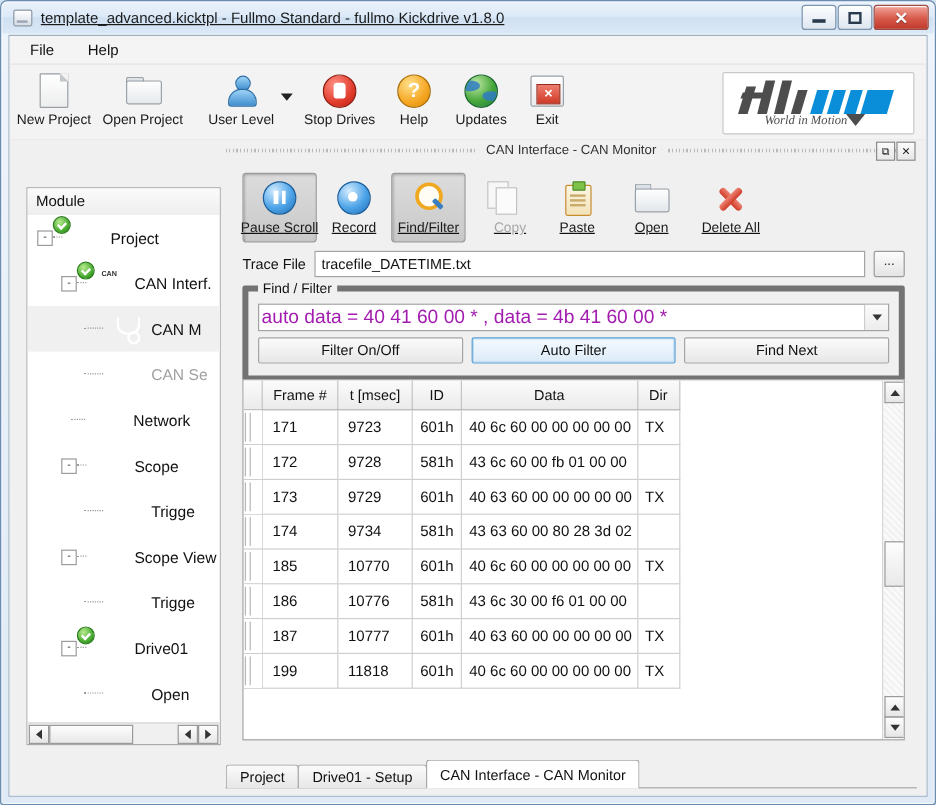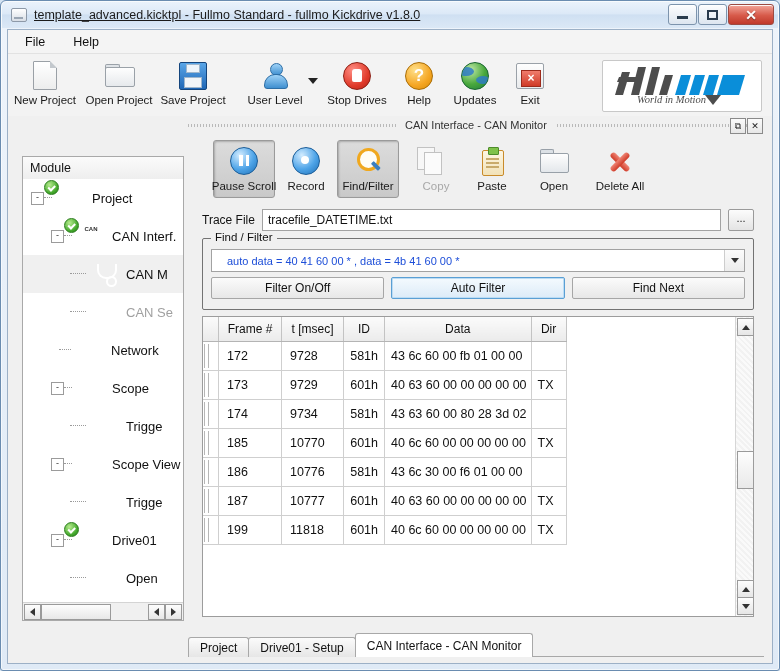--- a/index.html
+++ b/index.html
@@ -148,21 +148,21 @@
   #mdi-caption{height:18px;position:relative;display:flex;align-items:center;justify-content:center;}
   .cap-dots{position:absolute;top:8px;height:3px;background-image:repeating-linear-gradient(90deg,#b9b9b9 0 1px,transparent 1px 3px);}
   #mdi-title{background:#f0f0f0;padding:0 8px;font-size:11px;color:#333;z-index:2;}
   .cap-btn{
     position:absolute;top:2px;width:14px;height:14px;border:1px solid #8a8a8a;
     background:linear-gradient(#fbfbfb,#e7e7e7);z-index:3;
     display:flex;align-items:center;justify-content:center;font-size:9px;color:#222;
   }
   #mdi-body{position:absolute;left:0;top:18px;right:0;bottom:0;background:#f0f0f0;}
   
-  #cantb{position:absolute;left:25px;top:6px;height:62px;display:flex;align-items:flex-start;}
+  #cantb{position:absolute;left:14px;top:6px;height:62px;display:flex;align-items:flex-end;text-decoration:underline;}
   .ct-btn{
     width:62px;height:58px;display:flex;flex-direction:column;align-items:center;padding-top:6px;
     box-sizing:border-box;border:1px solid transparent;border-radius:3px;cursor:default;
   }
   .ct-btn.pressed{
     border:1px solid #9a9a9a;
     background:linear-gradient(#dcdcdc,#c9c9c9);
     box-shadow:inset 1px 1px 2px rgba(0,0,0,.22);
   }
   .ct-lbl{font-size:11.5px;color:#1a1a1a;margin-top:5px;white-space:nowrap;}
@@ -195,27 +195,27 @@
   #trace-input{
     flex:1;height:22px;box-sizing:border-box;border:1px solid #a2a2a2;background:#fff;
     font-family:"Liberation Sans",sans-serif;font-size:12px;color:#111;padding:0 5px;outline:none;
   }
   #trace-browse{
     width:26px;height:22px;box-sizing:border-box;border:1px solid #9a9a9a;border-radius:2px;
     background:linear-gradient(#fcfcfc,#e4e4e4);font-size:11px;color:#222;
     display:flex;align-items:center;justify-content:center;padding-bottom:4px;
   }
   
-  #ff-group{position:absolute;left:14px;top:104px;right:10px;height:70px;border:1px solid #737373;border-radius:2px;}
+  #ff-group{position:absolute;left:14px;top:104px;right:10px;height:70px;border:5px solid #737373;border-radius:2px;}
   #ff-legend{position:absolute;left:8px;top:-8px;background:#f0f0f0;padding:0 4px;font-size:11.5px;color:#111;}
   #ff-combo{
     position:absolute;left:8px;top:10px;right:8px;height:23px;box-sizing:border-box;
     border:1px solid #a2a2a2;background:#fff;display:flex;align-items:center;
   }
-  #ff-combo-text{flex:1;padding-left:15px;font-size:11px;color:#1d4ed8;white-space:nowrap;overflow:hidden;}
+  #ff-combo-text{flex:1;padding-left:2px;font-size:16px;color:#a21caf;white-space:nowrap;overflow:hidden;}
   #ff-combo-btn{
     width:19px;height:21px;border-left:1px solid #cdcdcd;background:linear-gradient(#fbfbfb,#ececec);
     display:flex;align-items:center;justify-content:center;
   }
   #ff-buttons{position:absolute;left:8px;right:8px;top:38px;height:22px;display:flex;gap:7px;}
   .ff-btn{
     flex:1;box-sizing:border-box;border:1px solid #a6a6a6;border-radius:2px;
     background:linear-gradient(#fbfbfb,#e7e7e7);font-size:12px;color:#111;
     display:flex;align-items:center;justify-content:center;
   }
@@ -302,26 +302,20 @@
       <div class="tb-btn">
         <div class="tb-ico">
           <div class="ico-folder">
               <span class="ft"></span>
               <span class="fb"></span>
             </div>
         </div>
         <div class="tb-lbl">Open Project</div>
       </div>
 
-      <div class="tb-btn">
-        <div class="tb-ico">
-            <div class="ico-save"></div>
-          </div>
-        <div class="tb-lbl">Save Project</div>
-      </div>
 
       <div class="tb-btn" style="width:90px;position:relative;">
         <div class="tb-ico">
           <div class="ico-user">
               <span class="uh"></span>
               <span class="ub"></span>
             </div>
         </div>
         <div class="tb-lbl">User Level</div>
         <span class="tb-caret"></span>
@@ -638,20 +632,28 @@
                   <tr>
                     <th class="grip-h"></th>
                     <th>Frame #</th>
                     <th>t [msec]</th>
                     <th>ID</th>
                     <th>Data</th>
                     <th>Dir</th>
                   </tr>
                 </thead>
                 <tbody id="grid-body">
+                    <tr>
+                      <td class="rowgrip"></td>
+                      <td class="c-frame">171</td>
+                      <td class="c-t">9723</td>
+                      <td class="c-id">601h</td>
+                      <td class="c-data">40 6c 60 00 00 00 00 00</td>
+                      <td class="c-dir">TX</td>
+                    </tr>
                     <tr>
                       <td class="rowgrip"></td>
                       <td class="c-frame">172</td>
                       <td class="c-t">9728</td>
                       <td class="c-id">581h</td>
                       <td class="c-data">43 6c 60 00 fb 01 00 00</td>
                       <td class="c-dir"></td>
                     </tr>
                     <tr>
                       <td class="rowgrip"></td>

